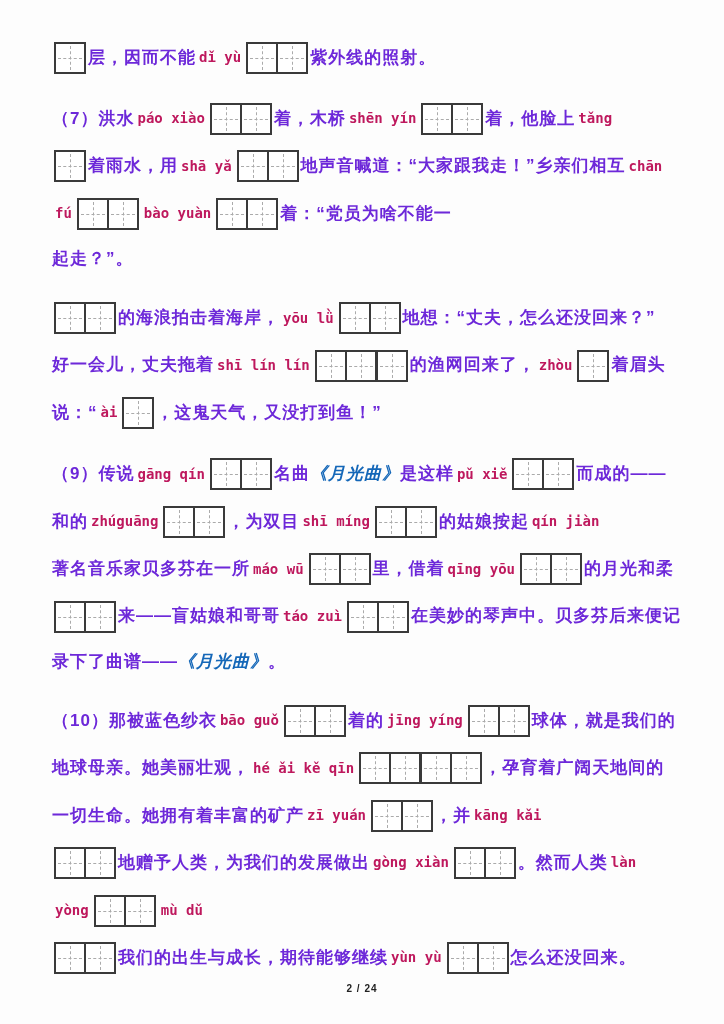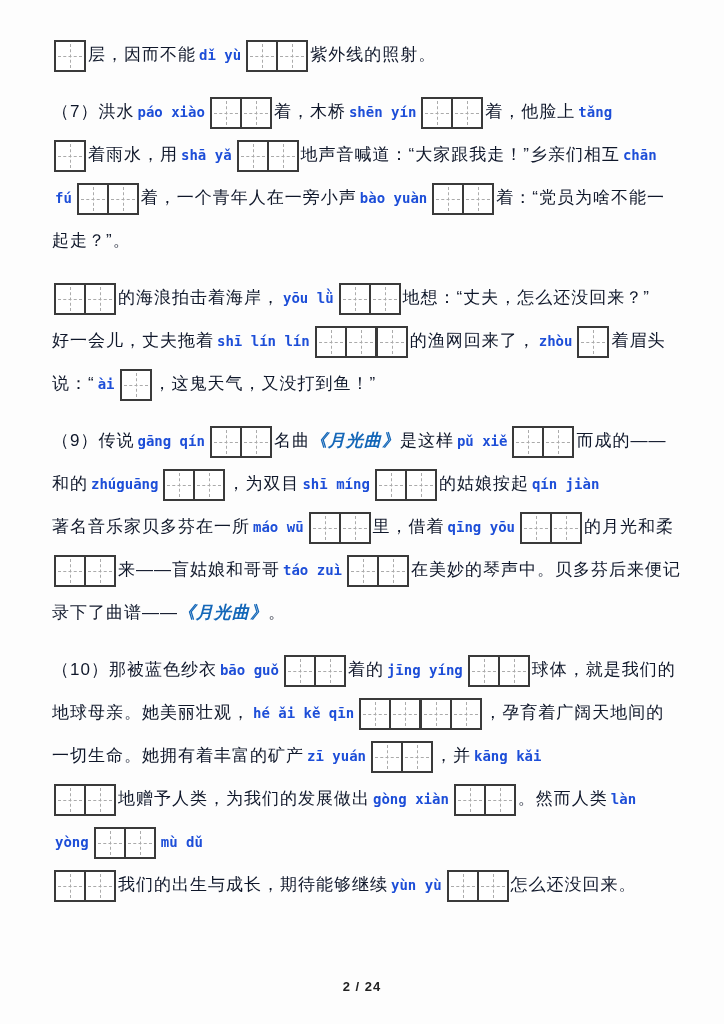--- a/index.html
+++ b/index.html
@@ -22,34 +22,34 @@
     min-height:43px;
     display:flex;
     align-items:center;
     flex-wrap:nowrap;
     white-space:nowrap;
     overflow:visible;
   }
 
   .cn {
     font-size:17px;
-    font-weight:400;
-    color:#0f172a;
+    font-weight:700;
+    color:#6d28d9;
     letter-spacing:1px;
     line-height:1.2;
   }
 
   .blue { color:#1467b8; font-weight:700;font-style:italic; }
 
   .py {
     font-family:"DejaVu Sans Mono","Liberation Mono",monospace;
     font-size:14px;
     font-weight:700;
-    color:#1d4ed8;
-    margin:9px 3px;
+    color:#be185d;
+    margin:16px 3px;
     white-space:pre;
     line-height:1.1;
   }
 
   .kbox { display:inline-flex; margin:0 2px; flex:none; }
   .kbox.join { margin-left:-3px; }
 
   .kcell {
     width:32px; height:32px;
     border:2px solid #3a3a3a;
@@ -64,21 +64,21 @@
   }
   .kcell::after {
     content:""; position:absolute; left:2px; right:2px; top:50%; height:0;
     border-top:1px dashed #ababab;
   }
 
   .footer {
     position:absolute;
     bottom:30px; left:0; right:0;
     text-align:center;
-    font-size:13px;
+    font-size:10px;
     font-weight:700;
     color:#222222;
     letter-spacing:1px;
   }
 </style>
 </head>
 <body>
 
 <div class="page">
   <div>
@@ -125,21 +125,20 @@
           </span>
           <span class="cn">地声音喊道：“大家跟我走！”乡亲们相互</span>
           <span class="py">chān</span>
         </div>
         <div class="line">
           <span class="py">fú</span>
           <span class="kbox">
             <span class="kcell"></span>
             <span class="kcell"></span>
           </span>
-          <span class="cn">着，一个青年人在一旁小声</span>
           <span class="py">bào yuàn</span>
           <span class="kbox">
             <span class="kcell"></span>
             <span class="kcell"></span>
           </span>
           <span class="cn">着：“党员为啥不能一</span>
         </div>
         <div class="line">
           <span class="cn">起走？”。</span>
         </div>

